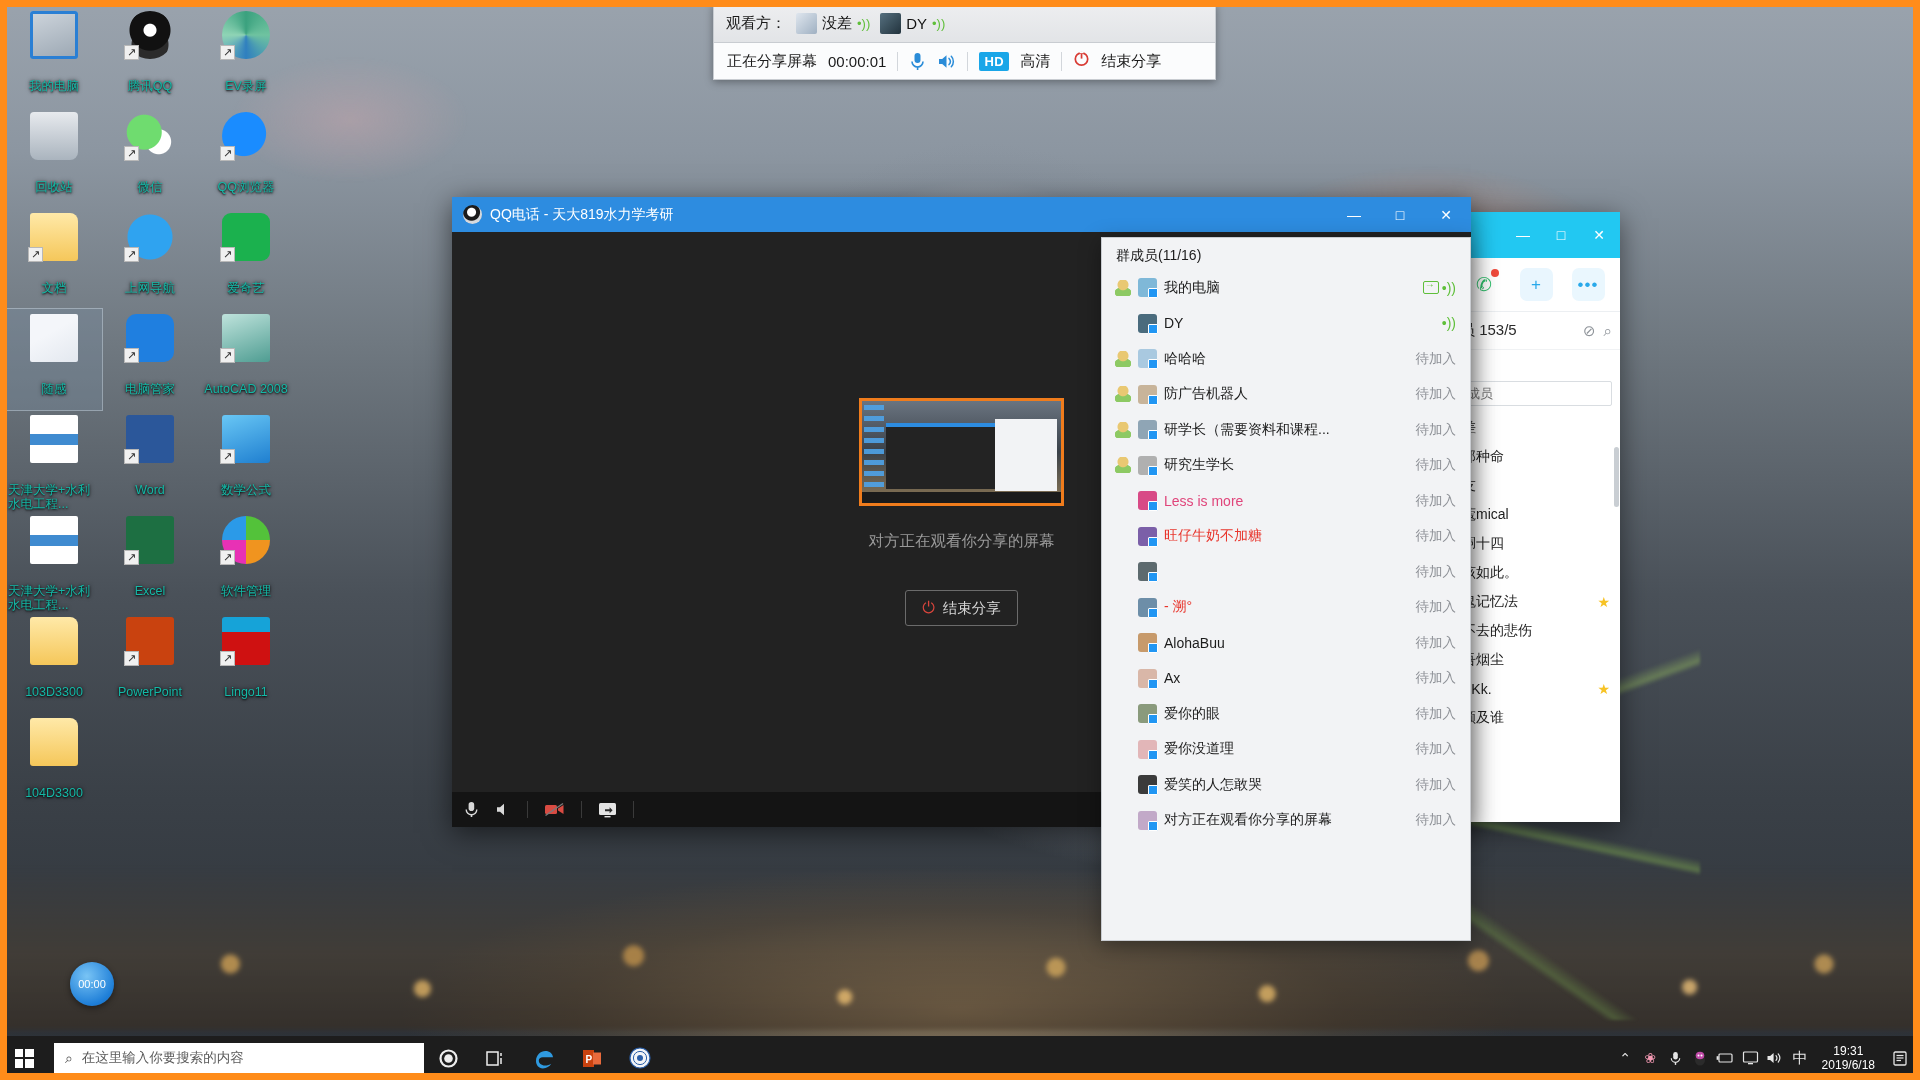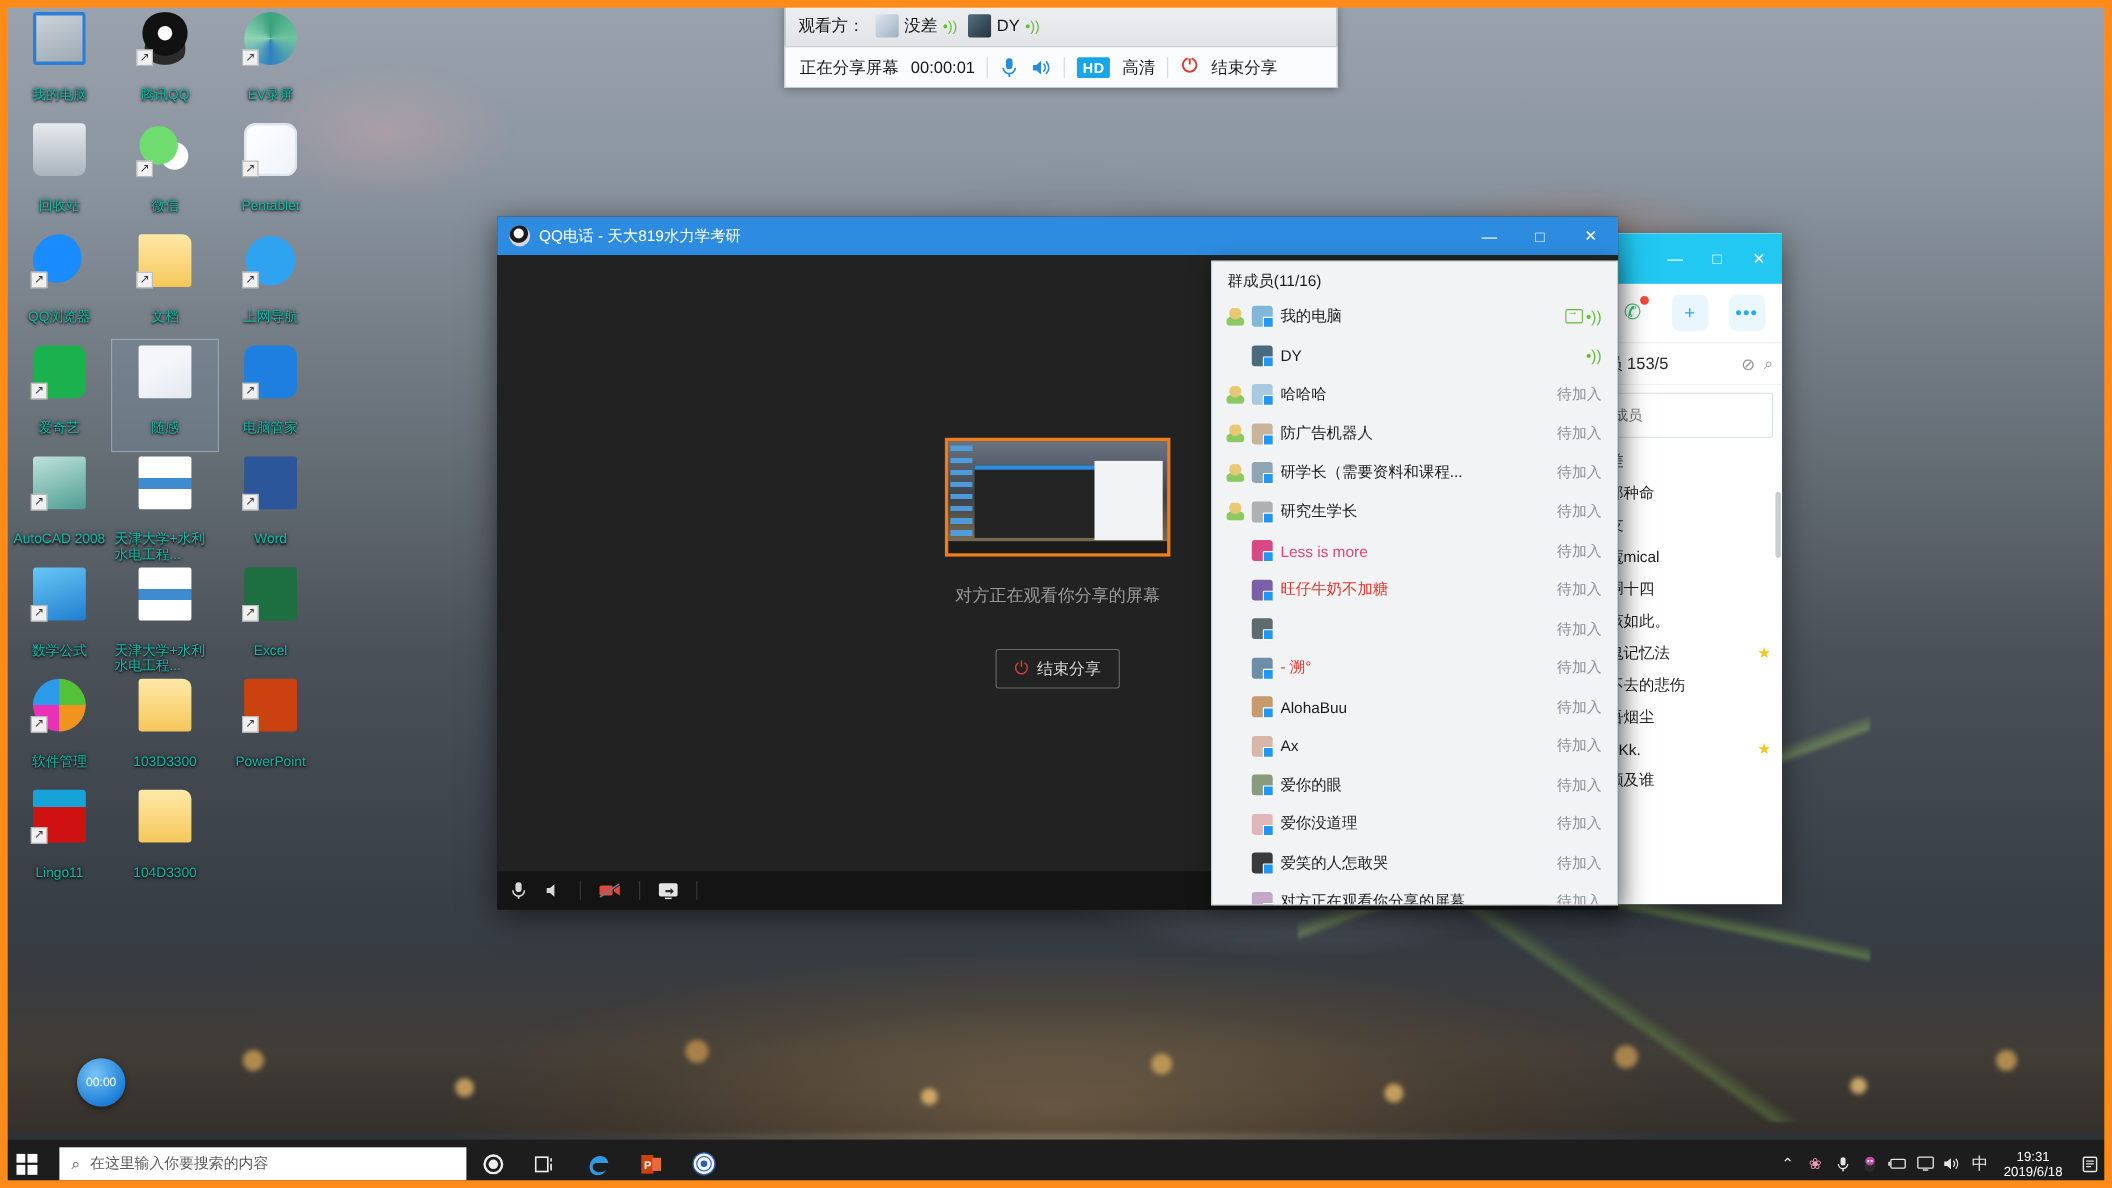--- a/index.html
+++ b/index.html
@@ -217,21 +217,21 @@
   #bb-right{ margin-left:auto;display:flex;align-items:center;gap:11px; }
   #signal{ display:flex;align-items:flex-end;gap:1.5px;height:13px; }
   #signal i{ width:3px;background:#3ec44a;display:block; }
   #exit-btn{
     background:#e8544a;color:#fff;font-size:13.5px;border:none;border-radius:2px;
     padding:4px 13px;cursor:pointer;
   }
 
   
   #member-panel{
-    position:absolute; left:1101px; top:237px; width:370px; height:586px;
+    position:absolute; left:1101px; top:237px; width:370px; height:704px;
     background:#f2f3f5; border:1px solid #c9ccd1;
     box-shadow:0 5px 20px rgba(0,0,0,.35); z-index:500;
     display:flex;flex-direction:column;
   }
   #member-panel-title{ padding:9px 0 5px 14px;font-size:14px;color:#1c1c1c; }
   #member-list{ flex:1;overflow:hidden; }
   .mrow{
     height:35.5px;display:flex;align-items:center;padding:0 14px 0 13px;gap:7px;
     font-size:14px;color:#1c1c1c;cursor:default;
   }
@@ -274,23 +274,24 @@
   .ctool.add{ background:#e9f6fe;color:#29a9ea;font-size:17px; }
   .ctool.more{ background:#eaf7fe;color:#29a9ea;font-size:17px;letter-spacing:1px; }
   #qq-chat-count{
     height:38px;display:flex;align-items:center;gap:8px;padding:0 8px;
     font-size:15px;color:#2a2a2a;border-bottom:1px solid #f0f2f4;
   }
   #qq-chat-count .cnt{ flex:1;overflow:hidden;white-space:nowrap; }
   #qq-chat-count .ci{ color:#8f949a;font-size:15px;cursor:pointer; }
   #qq-chat-search{ padding:7px 8px; }
   #qq-chat-search input{
-    width:100%;height:41px;border:1px solid #d9dde1;border-radius:2px;
+    width:100%;height:25px;border:1px solid #d9dde1;border-radius:2px;
     padding:0 6px;font-size:13px;color:#333;outline:none;
     font-family:"Liberation Sans","DejaVu Sans",sans-serif;
+    margin-top:24px;
   }
   #qq-chat-list{ overflow:hidden; }
   .crow{ height:29px;display:flex;align-items:center;padding:0 10px;
          font-size:14px;color:#1d1d1d;cursor:default; }
   .crow .nm{ flex:1;overflow:hidden;white-space:nowrap; }
   .crow .star{ color:#f7c325;font-size:14px; }
   #qq-chat-scroll{
     position:absolute;right:1px;top:235px;width:5px;height:60px;
     background:#c9ced3;border-radius:3px;cursor:pointer;
   }
@@ -349,26 +350,20 @@
       <div class="glyph i-bin"></div>
       <div class="lbl">回收站</div>
     </div>
     <div class="dicon">
       <div class="glyph i-wx">
         <span class="sc"></span>
       </div>
       <div class="lbl">微信</div>
     </div>
     <div class="dicon">
-      <div class="glyph i-pt">
-        <span class="sc"></span>
-      </div>
-      <div class="lbl">Pentablet</div>
-    </div>
-    <div class="dicon">
       <div class="glyph i-qqb">
         <span class="sc"></span>
       </div>
       <div class="lbl">QQ浏览器</div>
     </div>
     <div class="dicon">
       <div class="glyph i-fold">
         <span class="sc"></span>
       </div>
       <div class="lbl">文档</div>

